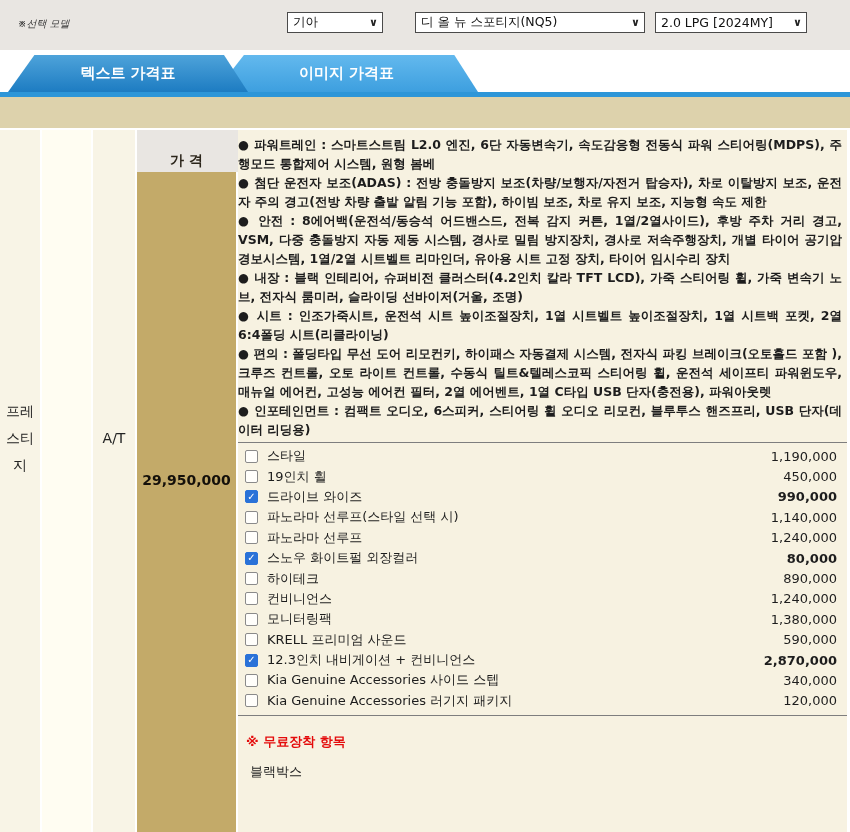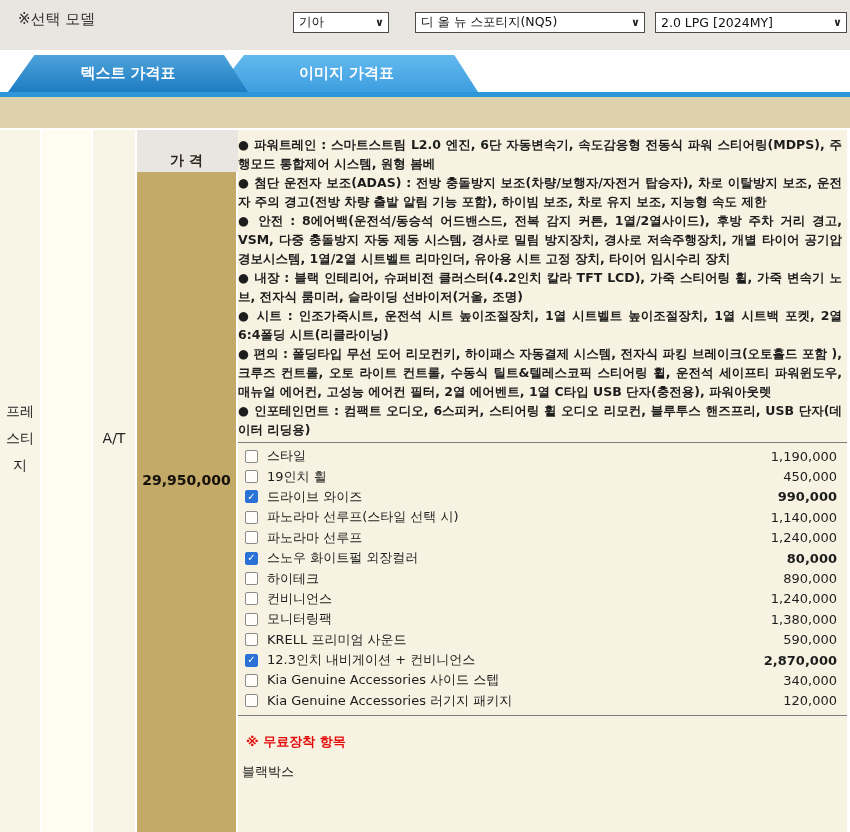--- a/index.html
+++ b/index.html
@@ -2,28 +2,28 @@
 <html><head>
 <meta charset="utf-8">
 <style>
   * { margin:0; padding:0; box-sizing:border-box; }
   html,body { width:850px; height:832px; }
   body { font-family:"DejaVu Sans","Liberation Sans",sans-serif; background:#e9e6e2; overflow:hidden; }
   .page { position:relative; width:850px; height:832px; }
 
   
   .topbar { position:relative; height:50px; background:#e9e6e2; }
-  .topbar-label { position:absolute; left:18px; top:10px; font-size:15px; color:#333; }
+  .topbar-label { position:absolute; left:18px; top:17px; font-size:10px; color:#333;font-style:italic; }
   .select { position:absolute; top:12px; height:21px; background:#fff; border:1px solid #4a4a4a;
             display:flex; align-items:center; justify-content:space-between;
             font-size:12.5px; color:#111; padding:0 4px 0 5px; cursor:default; }
   .select .chev { font-size:11px; color:#222; font-weight:bold; }
-  .sel-brand { left:293px; width:96px; }
+  .sel-brand { left:287px; width:96px; }
   .sel-model { left:415px; width:230px; }
-  .sel-trim  { left:655px; width:192px; }
+  .sel-trim  { left:655px; width:152px; }
 
   
   .tabstrip { position:relative; height:42px; background:#ffffff; }
   .tab { position:absolute; bottom:0; height:37px; text-align:center; line-height:37px;
          color:#fff; font-weight:bold; font-size:15px; cursor:pointer; }
   .tab-active { left:8px; width:240px; z-index:2;
         background:linear-gradient(#4ea3da,#1d7cc2);
         clip-path:polygon(11% 0, 90% 0, 100% 100%, 0 100%); }
   .tab-inactive { left:215px; width:263px; z-index:1;
         background:linear-gradient(#63b9ee,#3d9fdf);
@@ -60,21 +60,21 @@
   .cbx { width:13px; height:13px; border:1px solid #8a8a8a; border-radius:2px; background:#fffefb;
          margin-right:9px; flex:none; display:flex; align-items:center; justify-content:center;
          font-size:10px; color:#fff; line-height:1; cursor:pointer; }
   .cbx.on { background:#2a72d8; border-color:#2a72d8; }
   .opt-label { font-size:13px; color:#1d1d1d; }
   .opt-price { margin-left:auto; font-size:13px; color:#1d1d1d; }
   .opt-row.checked .opt-price { font-weight:bold; }
 
   
   .free-title { margin-top:17px; padding-left:8px; color:#e40b0b; font-weight:bold; font-size:13px; }
-  .free-item  { margin-top:12px; padding-left:4px; color:#222; font-size:13px; }
+  .free-item  { margin-top:12px; padding-left:12px; color:#222; font-size:13px; }
 </style>
 </head>
 <body>
 
 <div class="page">
 
   <div class="topbar">
     <span class="topbar-label">※선택 모델</span>
     <div class="select sel-brand">
       <span>기아</span>

